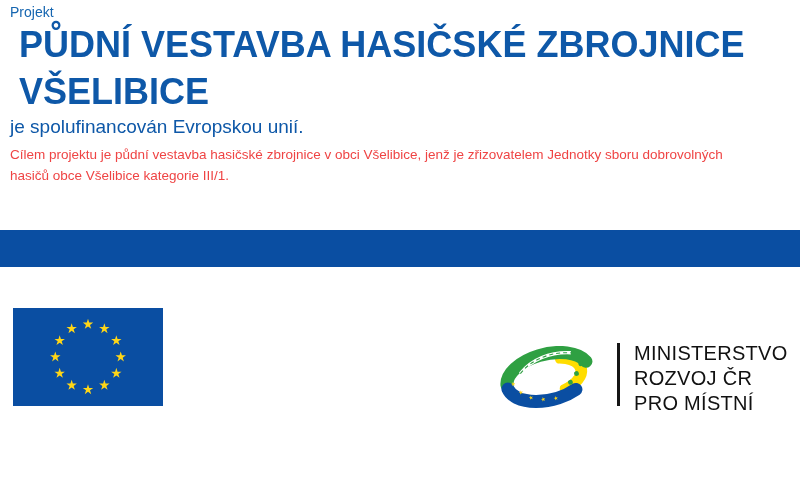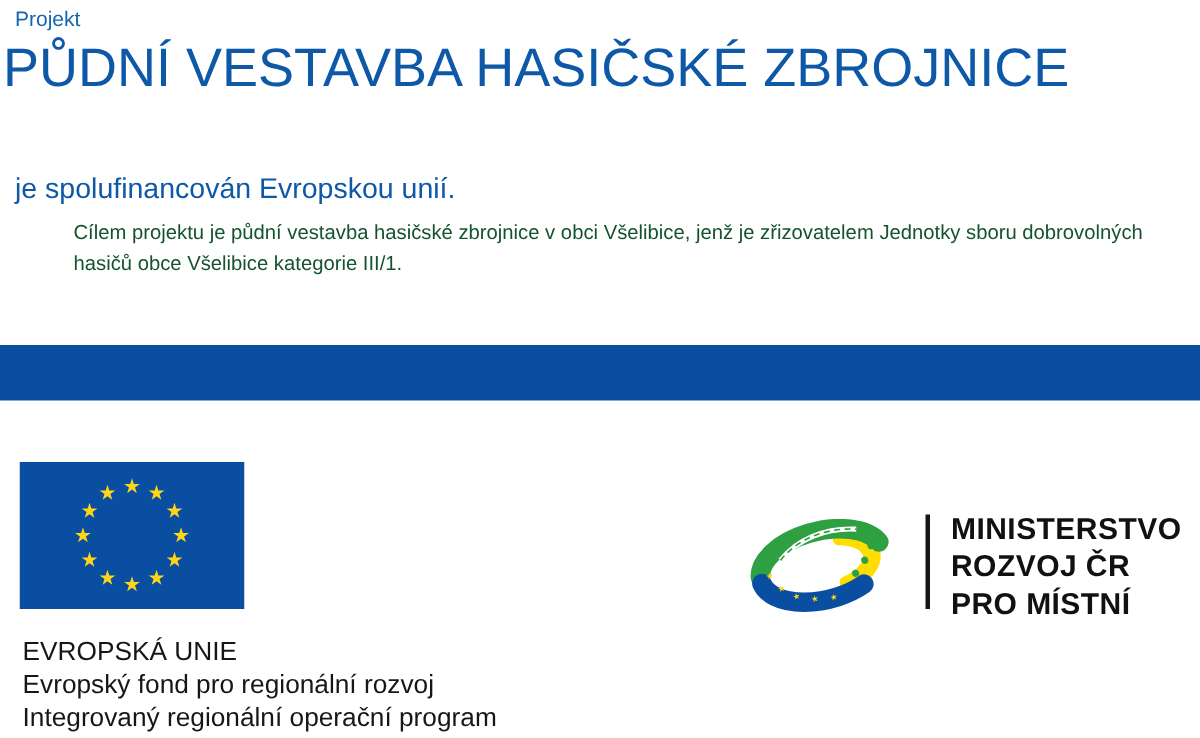--- a/index.html
+++ b/index.html
@@ -12,43 +12,42 @@
     font-family: "Liberation Sans", sans-serif;
   }
   .kicker {
     position: absolute;
     left: 10px; top: 4px;
     font-size: 14px;
     color: #1565b0;
   }
   .title {
     position: absolute;
-    left: 2px; top: 21px;
+    left: 19px; top: 21px;
     font-size: 36px;
-    font-weight: normal;
+    font-weight: bold;
     line-height: 47px;
     color: #0e58a8;
     white-space: nowrap;
   }
   .subtitle {
     position: absolute;
     left: 10px; top: 116px;
     font-size: 19px;
     font-weight: normal;
     color: #0e58a8;
     white-space: nowrap;
   }
   .description {
     position: absolute;
     left: 10px; top: 144px;
     font-size: 13.5px;
     line-height: 21px;
-    color: #14532d;
+    color: #ef4444;
     white-space: nowrap;
-    margin-left: 39px;
   }
   .blue-bar {
     position: absolute;
     left: 0; top: 230px;
     width: 800px; height: 37px;
     background: #0a4ea2;
   }
   .eu-flag {
     position: absolute;
     left: 13px; top: 308px;
@@ -70,36 +69,37 @@
   .mmr-divider {
     position: absolute;
     left: 617px; top: 343px;
     width: 3px; height: 63px;
     background: #161616;
   }
   .mmr-text {
     position: absolute;
     left: 634px; top: 341px;
     font-size: 20px;
-    font-weight: bold;
+    font-weight: normal;
     line-height: 25px;
     letter-spacing: 0.3px;
     color: #111111;
     white-space: nowrap;
   }
 </style>
 </head>
 <body>
 
 <div class="poster">
 
   <div class="kicker">Projekt</div>
 
   <div class="title">
     <div>PŮDNÍ VESTAVBA HASIČSKÉ ZBROJNICE</div>
+    <div>VŠELIBICE</div>
   </div>
 
   <div class="subtitle">je spolufinancován Evropskou unií.</div>
 
   <div class="description">
     <div>Cílem projektu je půdní vestavba hasičské zbrojnice v obci Všelibice, jenž je zřizovatelem Jednotky sboru dobrovolných</div>
     <div>hasičů obce Všelibice kategorie III/1.</div>
   </div>
 
   <div class="blue-bar"></div>
@@ -118,25 +118,20 @@
       <use href="#star" transform="translate(91.35,77.32)"></use>
       <use href="#star" transform="translate(75,81.7)"></use>
       <use href="#star" transform="translate(58.65,77.32)"></use>
       <use href="#star" transform="translate(46.68,65.35)"></use>
       <use href="#star" transform="translate(42.3,49)"></use>
       <use href="#star" transform="translate(46.68,32.65)"></use>
       <use href="#star" transform="translate(58.65,20.68)"></use>
     </g>
   </svg>
 
-  <div class="eu-text">
-    <div>EVROPSKÁ UNIE</div>
-    <div>Evropský fond pro regionální rozvoj</div>
-    <div>Integrovaný regionální operační program</div>
-  </div>
 
   <svg class="mmr-logo" viewBox="0 0 100 62" xmlns="http://www.w3.org/2000/svg">
     <g transform="rotate(-14 50 31)">
       <path d="M 67 16.3 A 34 17 0 0 1 64.4 46.4" stroke="#ffdd00" stroke-width="12" stroke-linecap="round" fill="none"></path>
       <path d="M 8.2 29 A 42 23 0 0 1 90.6 25" stroke="#2fa042" stroke-width="13" stroke-linecap="round" fill="none"></path>
       <path d="M 8.2 33 A 42 23 0 0 0 74.1 49.8" stroke="#0a4ea2" stroke-width="13" stroke-linecap="round" fill="none"></path>
       <ellipse cx="50" cy="31" rx="28" ry="12" fill="#ffffff"></ellipse>
       <path d="M 24 21 C 38 10, 58 7, 78 13" stroke="#ffffff" stroke-width="3.4" fill="none"></path>
       <path d="M 24 21 C 38 10, 58 7, 78 13" stroke="#2fa042" stroke-width="1.1" stroke-dasharray="4 3" fill="none"></path>
       <g fill="#2fa042">

